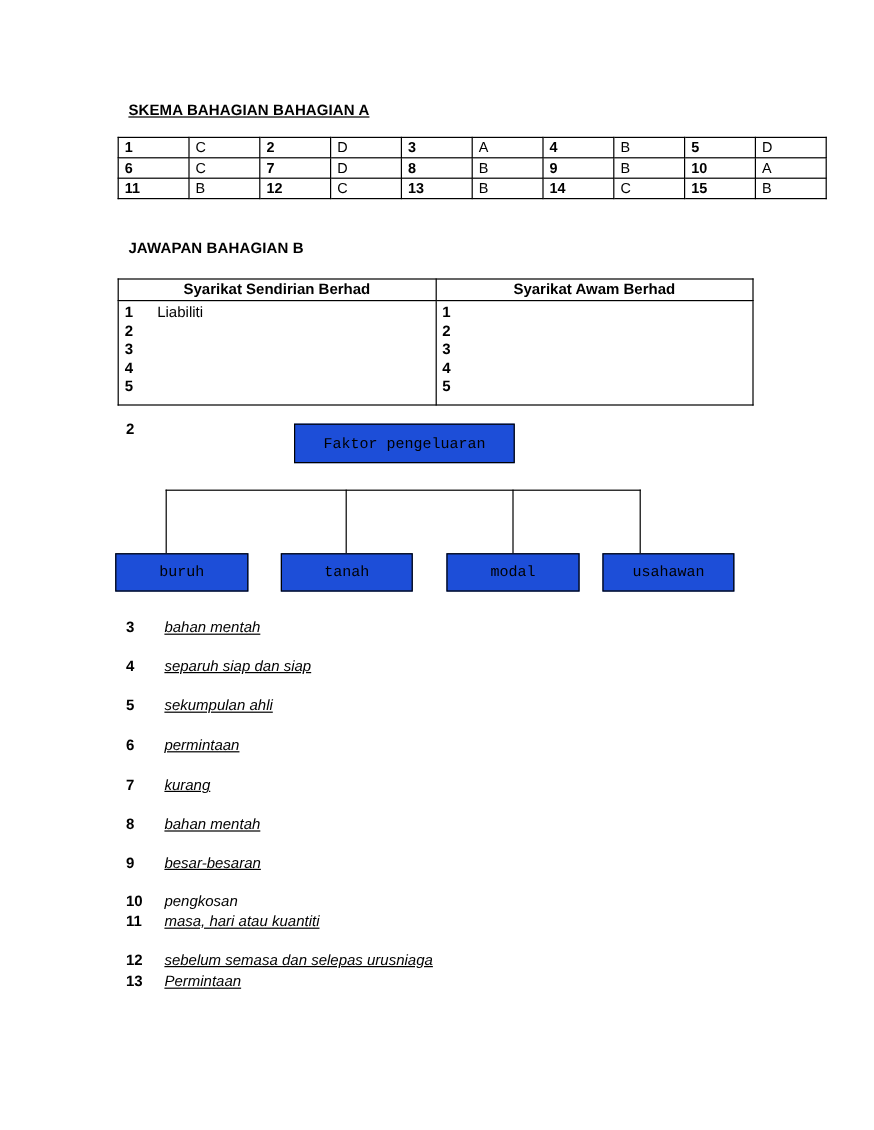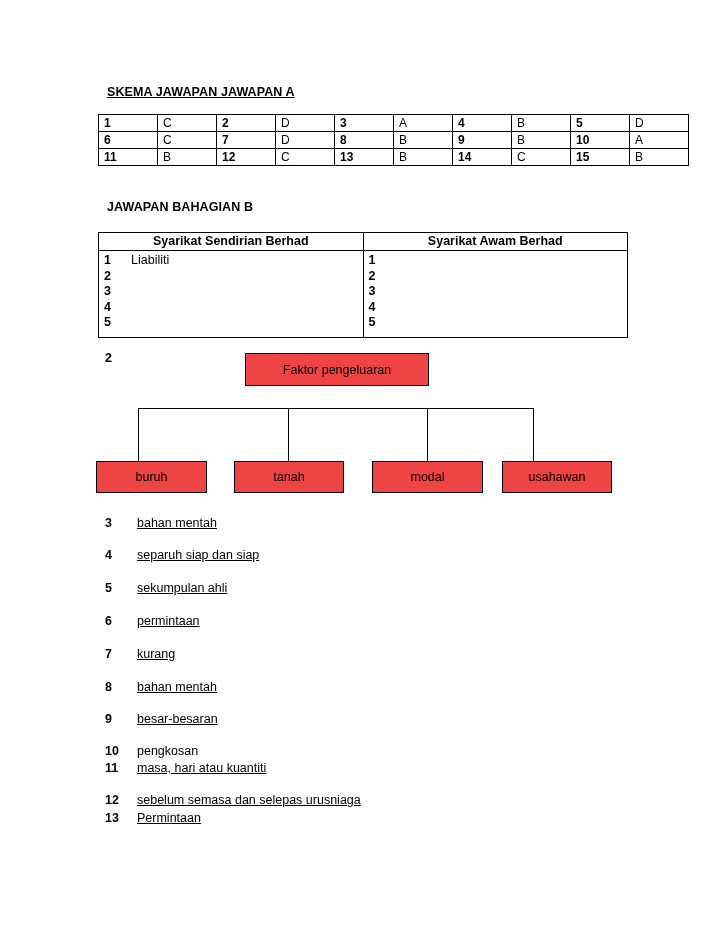--- a/index.html
+++ b/index.html
@@ -122,26 +122,27 @@
   .q2-label {
     position: absolute;
     left: 105px;
     top: 351px;
     font-size: 12.5px;
     font-weight: bold;
   }
   .dbox {
     position: absolute;
     border: 1.1px solid #000;
-    background: #ef4444;
+    background: #1d4ed8;
     font-size: 12.5px;
     display: flex;
     align-items: center;
     justify-content: center;
     box-sizing: border-box;
+    font-family: Liberation Mono, monospace;
   }
   .dbox-parent {
     left: 245px;
     top: 353px;
     width: 184px;
     height: 33px;
   }
   .dbox-c1 { left: 96px;  top: 461px; width: 111px; height: 32px; }
   .dbox-c2 { left: 234px; top: 461px; width: 110px; height: 32px; }
   .dbox-c3 { left: 372px; top: 461px; width: 111px; height: 32px; }
@@ -180,33 +181,34 @@
     white-space: nowrap;
     line-height: 15px;
   }
   .ans-item .n {
     display: inline-block;
     width: 32px;
     font-weight: bold;
     font-style: normal;
   }
   .ans-item .t {
+    font-style: italic;
     text-decoration: underline;
   }
   .ans-item .t.no-underline {
     text-decoration: none;
     margin-top: 40px;
   }
 </style>
 </head>
 <body>
 
 <div class="page">
 
-  <div class="title-a">SKEMA JAWAPAN JAWAPAN A</div>
+  <div class="title-a">SKEMA BAHAGIAN BAHAGIAN A</div>
 
   <table class="grid-a">
     <tbody>
       <tr>
         <td class="num">1</td>
         <td class="ans">C</td>
         <td class="num">2</td>
         <td class="ans">D</td>
         <td class="num">3</td>
         <td class="ans">A</td>

